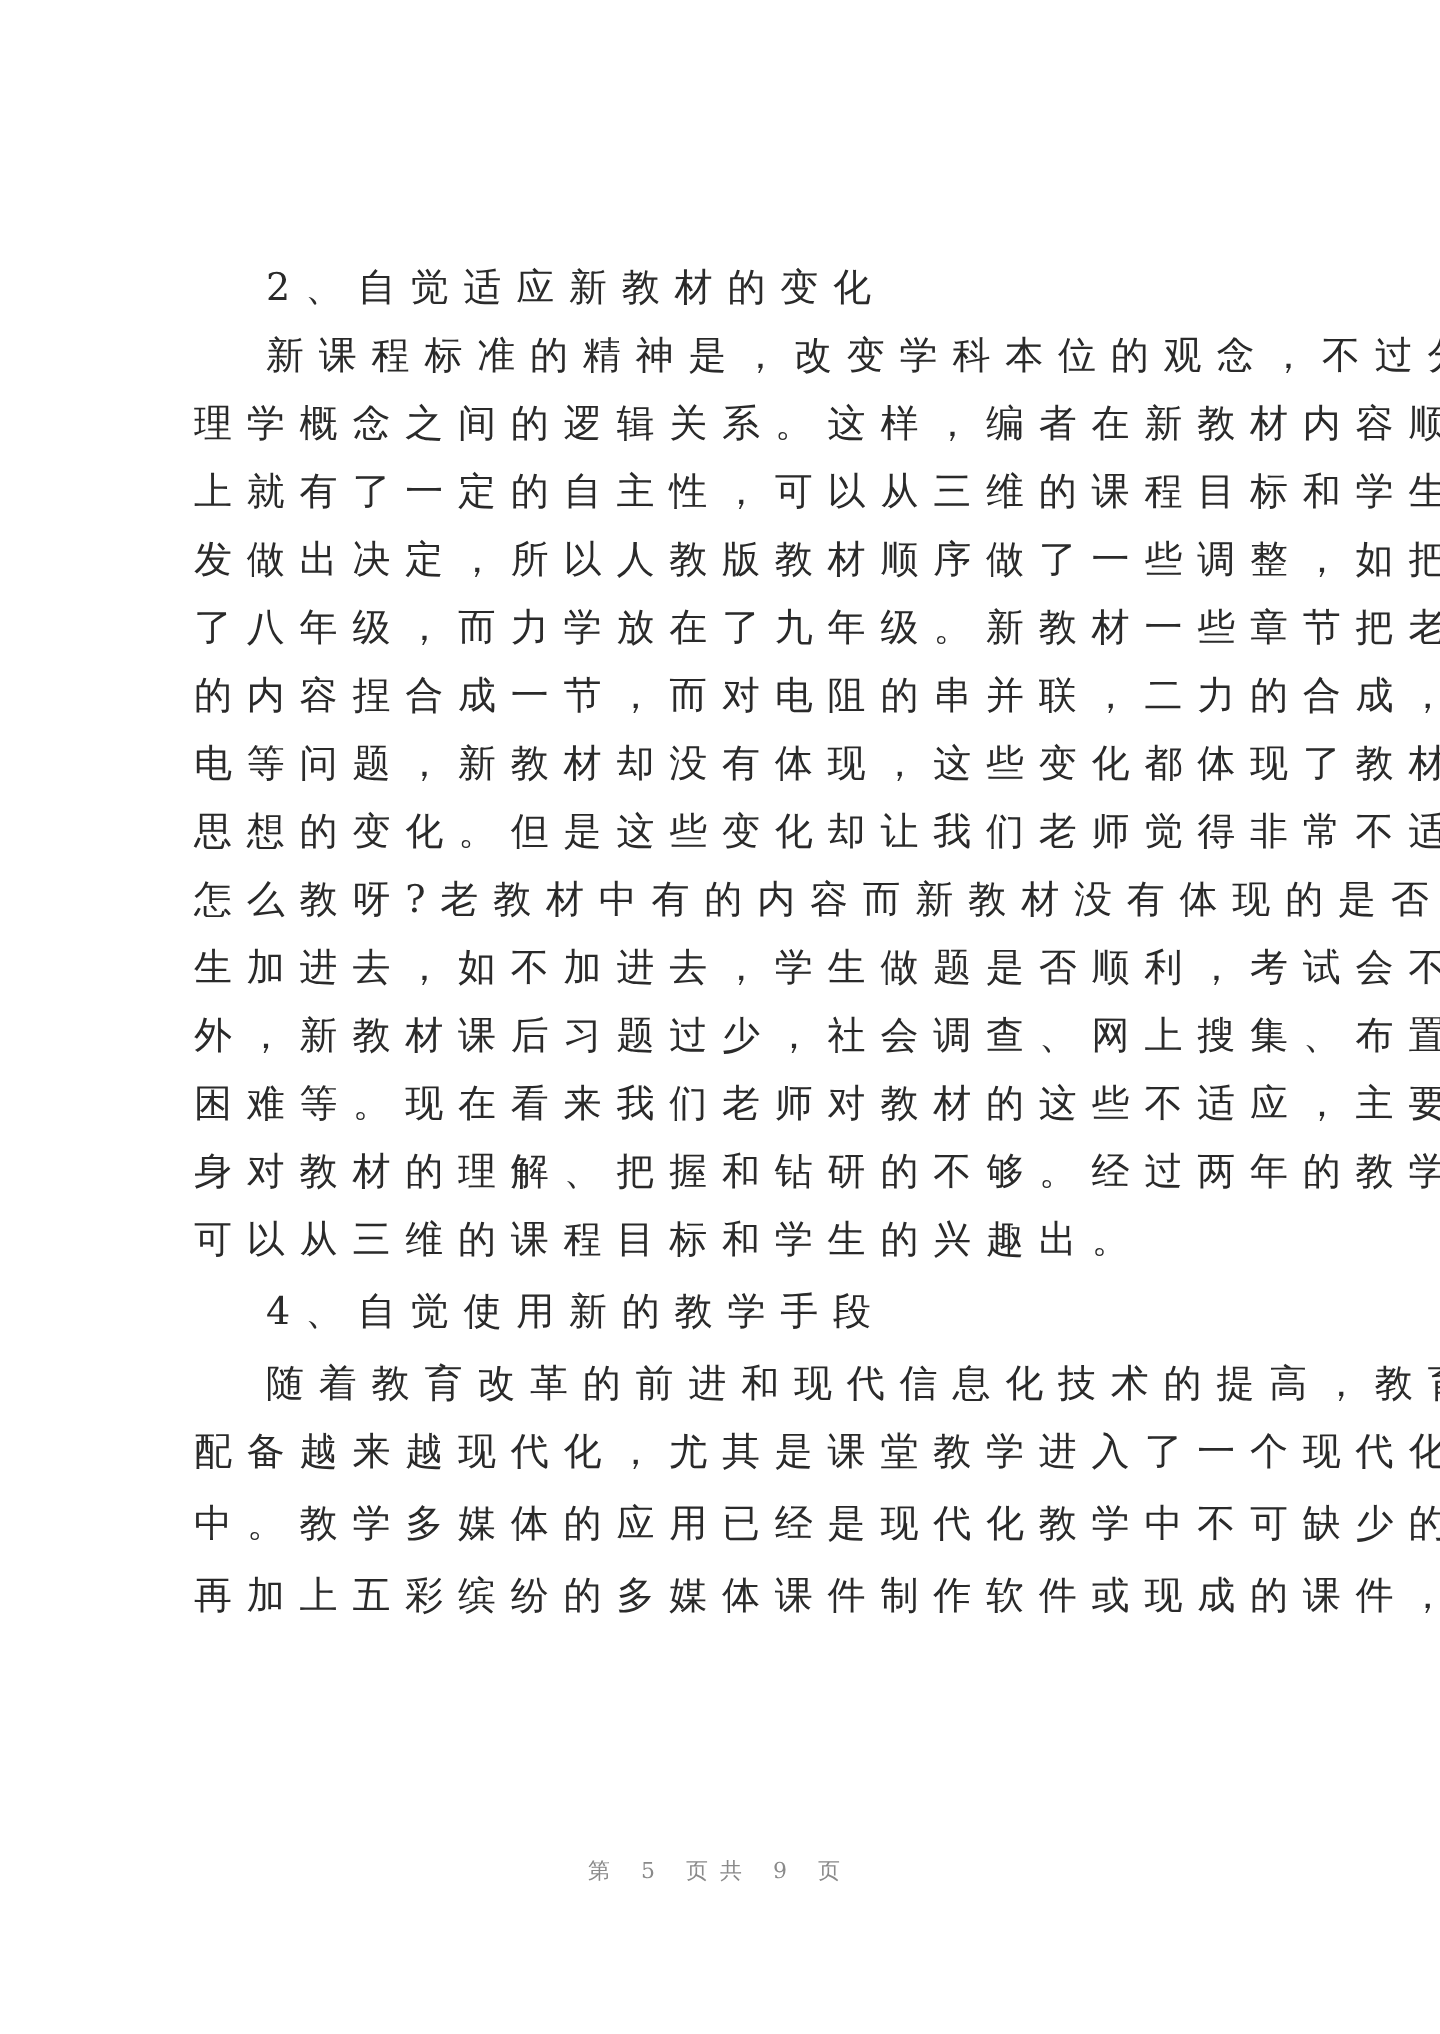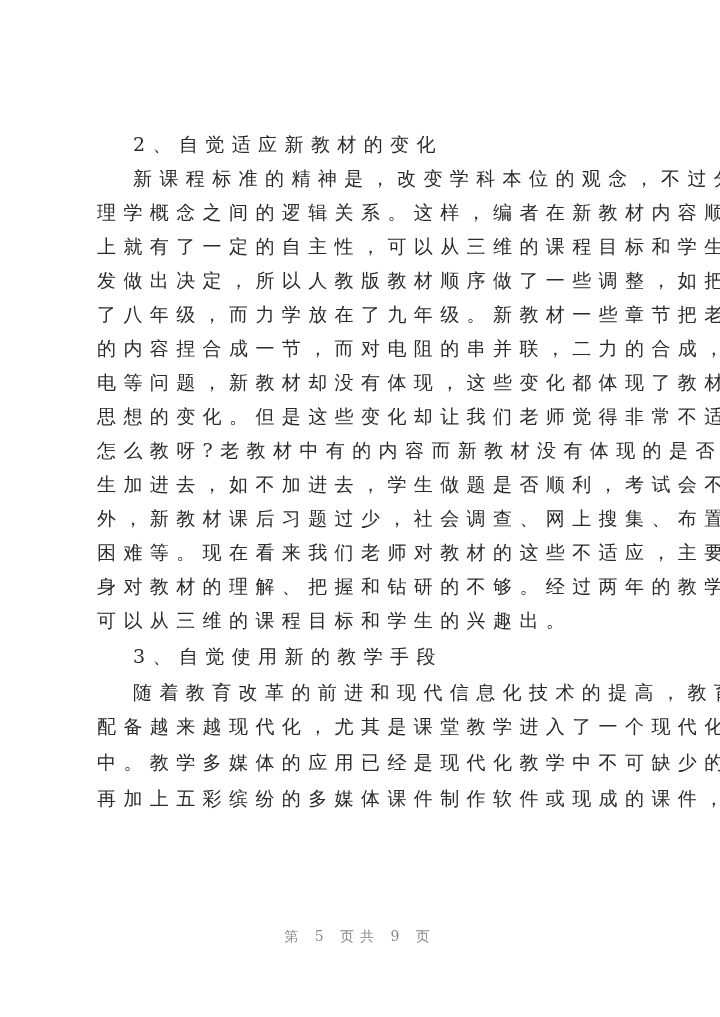--- a/index.html
+++ b/index.html
@@ -4,41 +4,41 @@
   <style>
     html, body { margin: 0; padding: 0; background: #ffffff; }
     body { width: 720px; height: 1017px; position: relative; overflow: hidden;
            font-family: "DejaVu Serif", "Liberation Serif", serif; color: #2a2a2a; }
     .page { position: absolute; left: 0; top: 0; width: 630px; height: 1017px; }
     .line { position: absolute; left: 97px; width: 545px; font-size: 19px; line-height: 24px;
             white-space: nowrap; letter-spacing: 7.4px; }
     .heading { left: 133px; }
     .indent { left: 133px; }
     .footer { position: absolute; top: 928px; left: 0; width: 720px; text-align: center;
-              font-size: 14px; color: #8a8a8a; letter-spacing: 6px; }
+              font-size: 11px; color: #8a8a8a; letter-spacing: 6px; }
   </style>
 </head>
 <body>
 
 <div class="page">
   <div class="line heading" style="top:132px">2、自觉适应新教材的变化</div>
   <div class="line indent" style="top:166px">新课程标准的精神是，改变学科本位的观念，不过分强调物</div>
   <div class="line" style="top:200px">理学概念之间的逻辑关系。这样，编者在新教材内容顺序的安排</div>
   <div class="line" style="top:234px">上就有了一定的自主性，可以从三维的课程目标和学生的兴趣出</div>
   <div class="line" style="top:268px">发做出决定，所以人教版教材顺序做了一些调整，如把电学放在</div>
   <div class="line" style="top:302px">了八年级，而力学放在了九年级。新教材一些章节把老教材一章</div>
   <div class="line" style="top:336px">的内容捏合成一节，而对电阻的串并联，二力的合成，电荷，静</div>
   <div class="line" style="top:370px">电等问题，新教材却没有体现，这些变化都体现了教材编写指导</div>
   <div class="line" style="top:404px">思想的变化。但是这些变化却让我们老师觉得非常不适应，到底</div>
   <div class="line" style="top:438px">怎么教呀?老教材中有的内容而新教材没有体现的是否还要给学</div>
   <div class="line" style="top:472px">生加进去，如不加进去，学生做题是否顺利，考试会不会考?另</div>
   <div class="line" style="top:506px">外，新教材课后习题过少，社会调查、网上搜集、布置作业感觉</div>
   <div class="line" style="top:540px">困难等。现在看来我们老师对教材的这些不适应，主要来自于自</div>
   <div class="line" style="top:574px">身对教材的理解、把握和钻研的不够。经过两年的教学实践，我</div>
   <div class="line" style="top:608px">可以从三维的课程目标和学生的兴趣出。</div>
-  <div class="line heading" style="top:644px">3、自觉使用新的教学手段</div>
+  <div class="line heading" style="top:644px">4、自觉使用新的教学手段</div>
   <div class="line indent" style="top:680px">随着教育改革的前进和现代信息化技术的提高，教育设备的</div>
   <div class="line" style="top:714px">配备越来越现代化，尤其是课堂教学进入了一个现代化的领域</div>
   <div class="line" style="top:750px">中。教学多媒体的应用已经是现代化教学中不可缺少的一部分，</div>
   <div class="line" style="top:786px">再加上五彩缤纷的多媒体课件制作软件或现成的课件，为课堂多</div>
 
   <div class="footer">第 5 页共 9 页</div>
 </div>
 
 </body></html>

